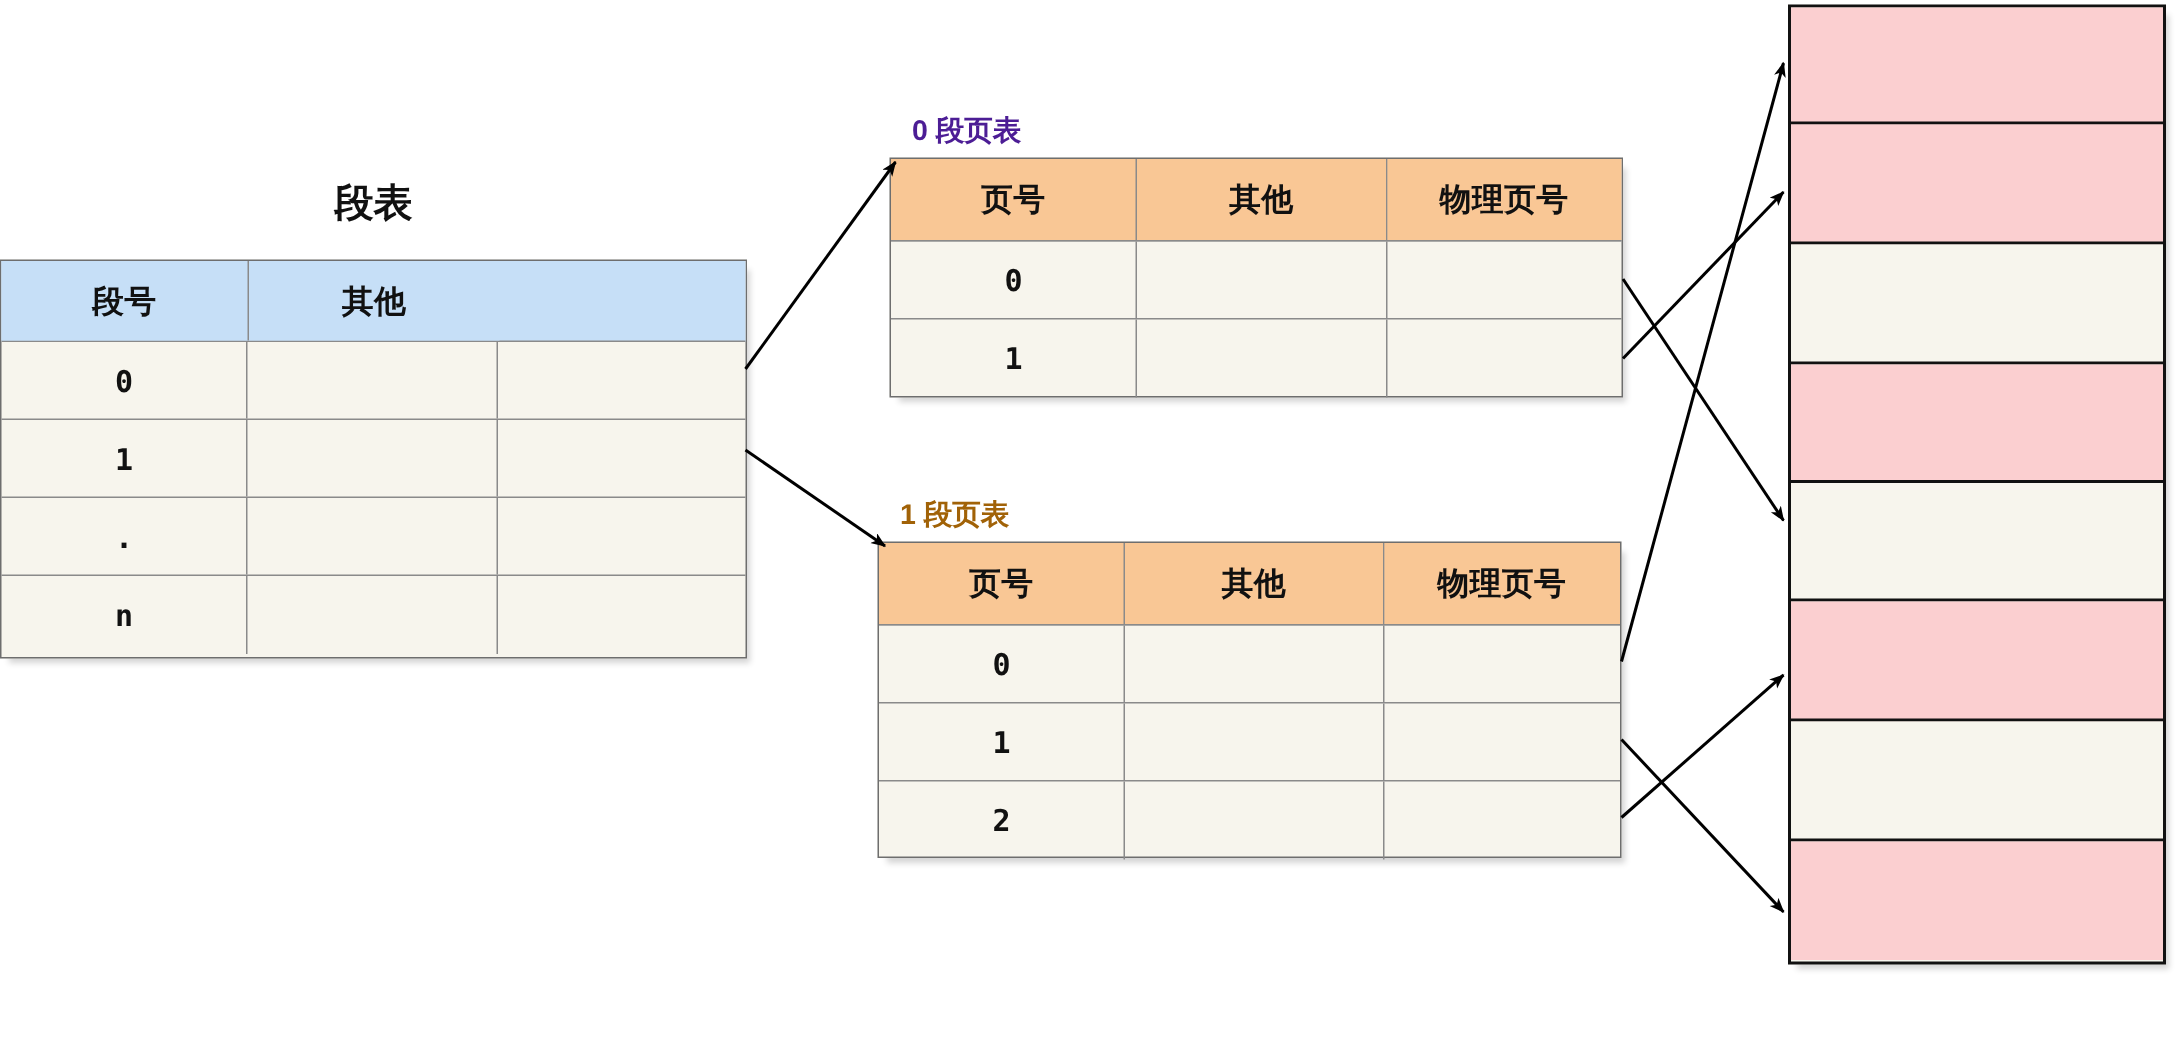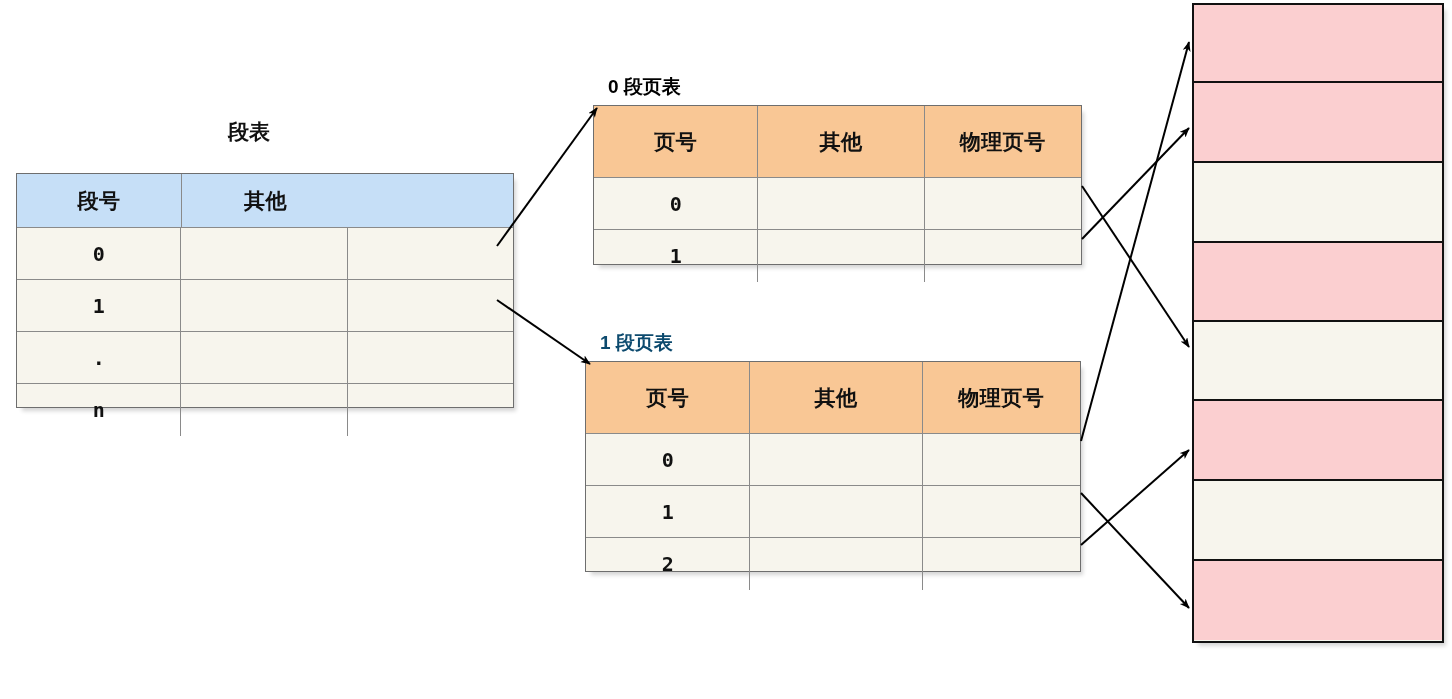--- a/index.html
+++ b/index.html
@@ -39,49 +39,49 @@
   }
   .tbl .cell:last-child{border-right:none;}
   .tbl .hdr .cell{
     font-family:"Liberation Sans","DejaVu Sans",sans-serif;
     font-weight:bold;
     font-size:21px;
     letter-spacing:.5px;
   }
 
   
-  #seg-table{left:16px;top:173px;width:498px;height:235px;}
+  #seg-table{left:0px;top:173px;width:498px;height:266px;}
   #seg-table .hdr{background:#c6dff7;height:54px;}
   #seg-table .hdr .cell{background:#c6dff7;}
   #seg-table .body-row{height:52px;}
   #seg-table .c0{width:165px;}
   #seg-table .c1{width:167px;}
   #seg-table .c2{width:166px;}
   #seg-title{
     position:absolute;left:0px;top:118px;width:498px;
-    text-align:center;font-size:21px;font-weight:bold;color:#111;
-  }
-
-  
-  .ptbl .hdr{background:#a3a3a3;height:72px;text-align:right;}
+    text-align:center;font-size:26px;font-weight:bold;color:#111;
+  }
+
+  
+  .ptbl .hdr{background:#a3a3a3;height:55px;text-align:right;}
   .ptbl .hdr .cell{background:#f9c795;}
   .ptbl .c0{width:165px;}
   .ptbl .c1{width:167px;}
   .ptbl .c2{width:157px;}
 
   #pt0{left:593px;top:105px;width:489px;height:160px;}
   #pt0 .body-row{height:52px;}
-  #pt0-title{position:absolute;left:608px;top:74px;font-size:19px;font-weight:bold;color:#000000;}
+  #pt0-title{position:absolute;left:608px;top:74px;font-size:19px;font-weight:bold;color:#4c1d95;}
 
   #pt1{left:585px;top:361px;width:496px;height:211px;}
   #pt1 .c0{width:165px;}
   #pt1 .c1{width:173px;}
   #pt1 .c2{width:158px;}
   #pt1 .body-row{height:52px;}
-  #pt1-title{position:absolute;left:600px;top:330px;font-size:19px;font-weight:bold;color:#0c4a6e;}
+  #pt1-title{position:absolute;left:600px;top:330px;font-size:19px;font-weight:bold;color:#a16207;}
 
   
   #mem{
     position:absolute;left:1192px;top:3px;width:252px;height:640px;
     box-sizing:border-box;
     border:2.5px solid #111;
     background:#f7f5ed;
     box-shadow:4px 5px 4px -2px rgba(0,0,0,0.17);
   }
   #mem .mblock{

